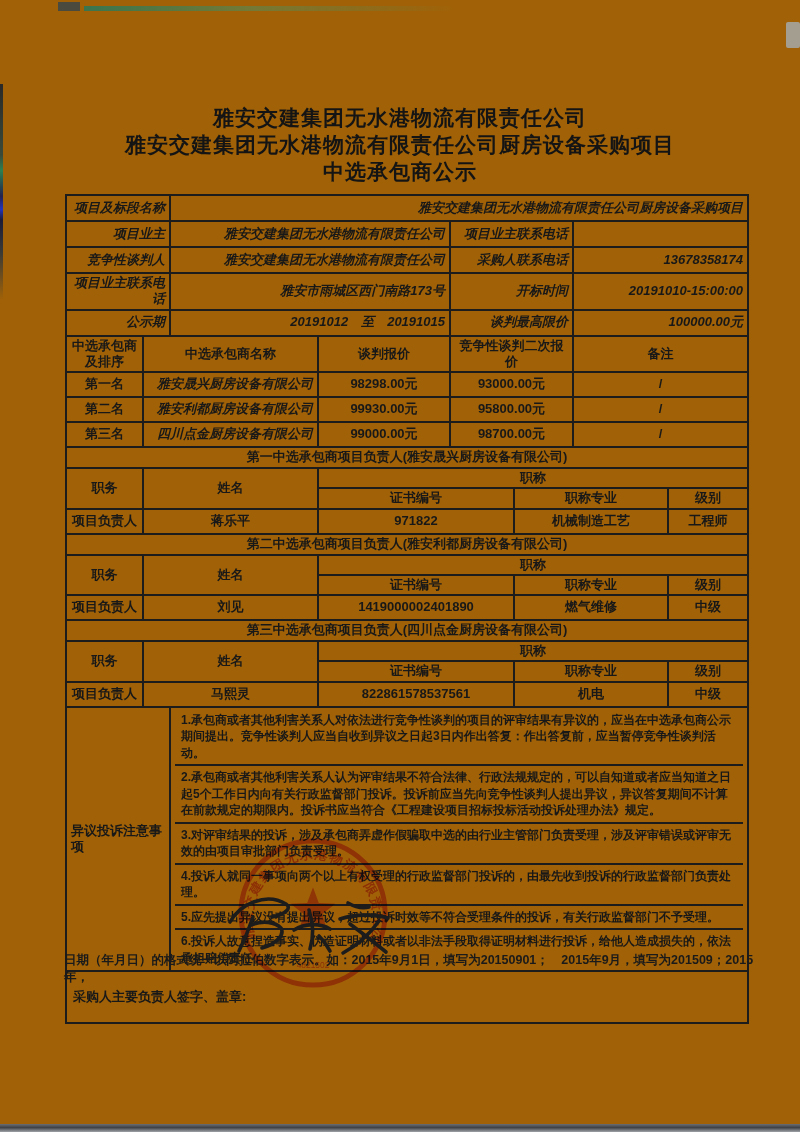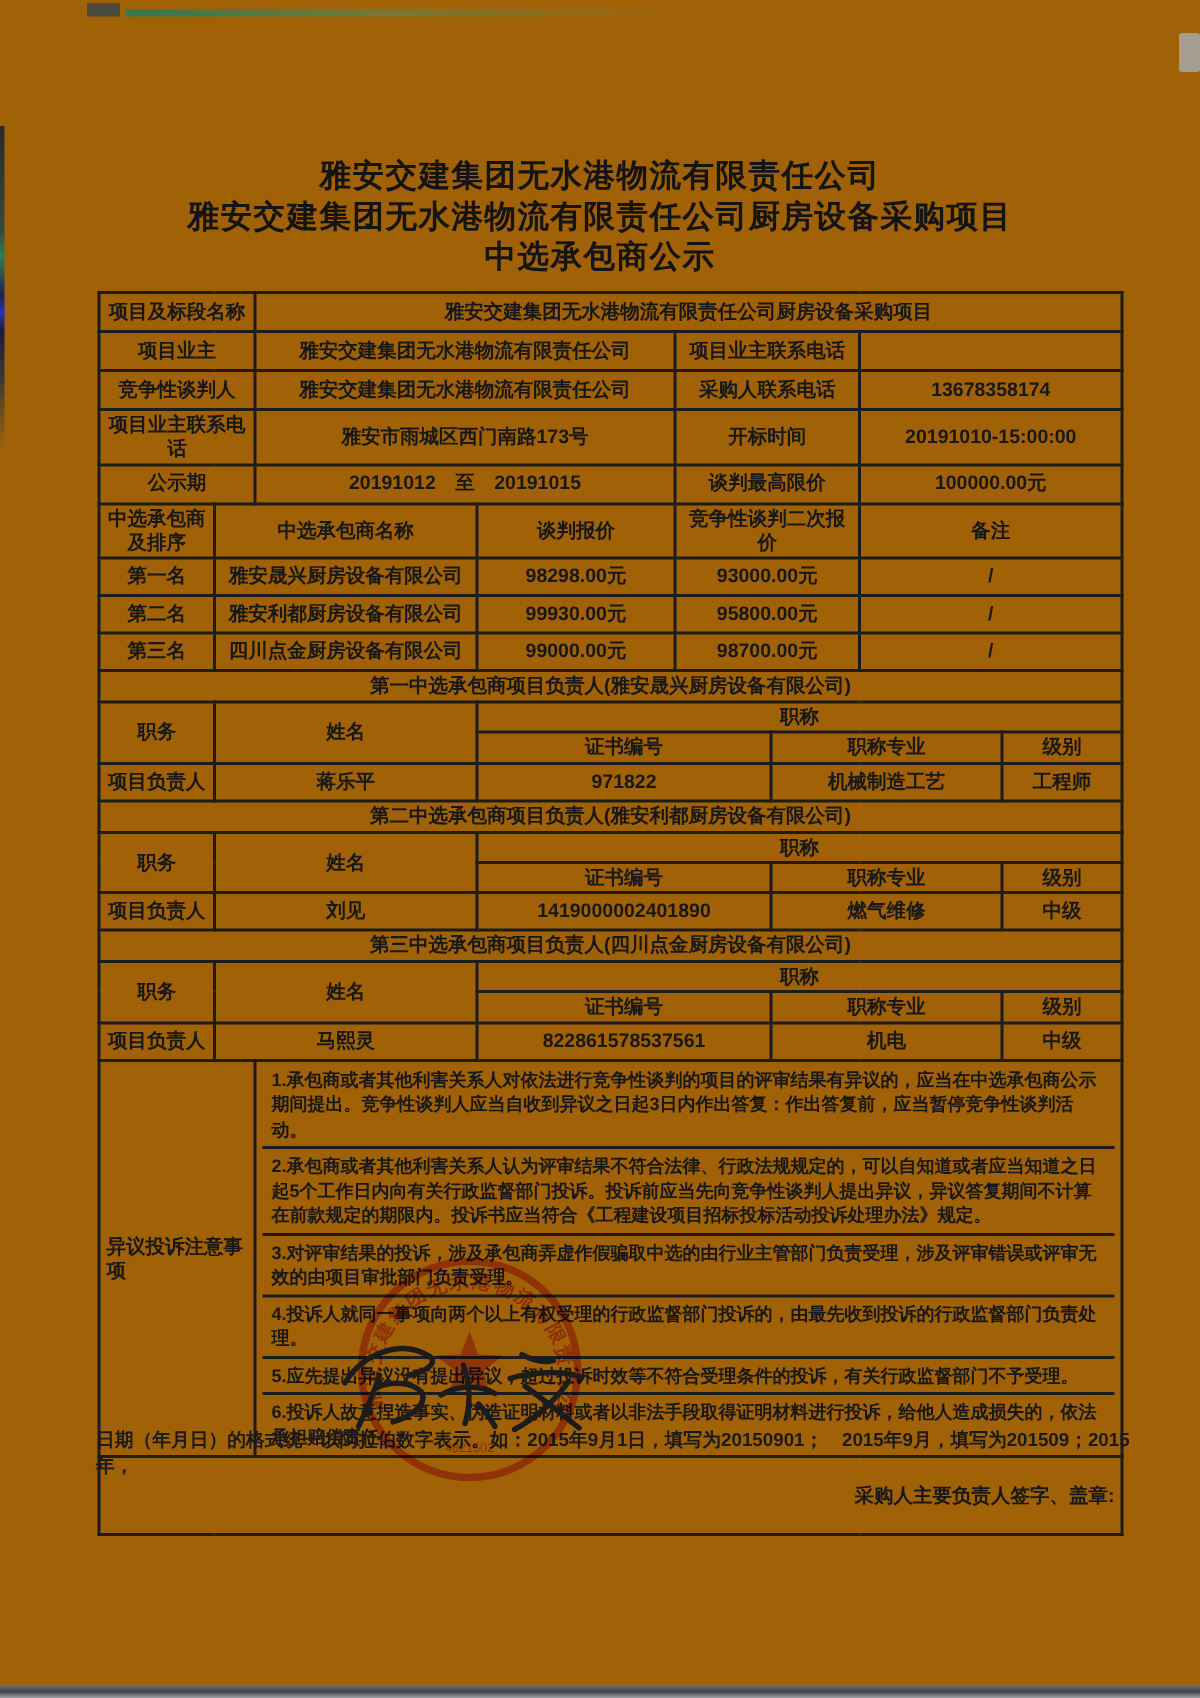--- a/index.html
+++ b/index.html
@@ -23,35 +23,35 @@
   .titles{padding-top:104px;text-align:center;font-weight:bold;
     font-size:21px;line-height:27px;color:#141414;letter-spacing:1px;}
 
   table.doc{position:absolute;left:65px;top:194px;width:684px;
     border-collapse:collapse;table-layout:fixed;}
   table.doc td{
     border:2px solid #1c1c1c;font-size:13px;font-weight:bold;color:#181818;
     padding:1px 4px;overflow:hidden;vertical-align:middle;line-height:1.25;
   }
   td.c{text-align:center;}
-  td.l{text-align:center;}
+  td.l{text-align:right;font-style:italic;}
   tr.h-info td{height:22px;}
   tr.h-whead td{height:30px;text-align:center;}
   tr.h-wrow td{height:21px;}
   tr.h-sect td{height:17px;text-align:center;}
   tr.h-pa td{height:15px;text-align:center;}
   tr.h-pb td{height:16px;text-align:center;}
   tr.h-prow td{height:21px;text-align:center;}
   td.tight{padding:1px 1px;font-size:12.5px;}
   td.notice-label{padding:0;text-align:left;font-size:12.5px;margin-left:16px;}
   td.notice-cell{padding:0;margin-top:19px;}
   .notice-item{padding:3px 6px;font-size:12px;line-height:16.5px;
     border-bottom:2px solid #1c1c1c;font-weight:bold;text-align:left;}
   .notice-item:last-child{border-bottom:none;}
-  tr.h-sign td{height:48px;text-align:right;padding-left:6px;font-size:13px;}
+  tr.h-sign td{height:48px;text-align:left;padding-left:6px;font-size:13px;}
 
   .footer-note{position:absolute;left:64px;top:952px;width:700px;
     font-size:12.5px;font-weight:bold;line-height:17px;color:#1a1a1a;}
 
   .stamp{position:absolute;left:234px;top:834px;width:158px;height:158px;
     mix-blend-mode:multiply;opacity:.88;z-index:4;}
   .signature{position:absolute;left:222px;top:878px;width:185px;height:78px;z-index:5;}
 </style>
 </head>
 <body>

